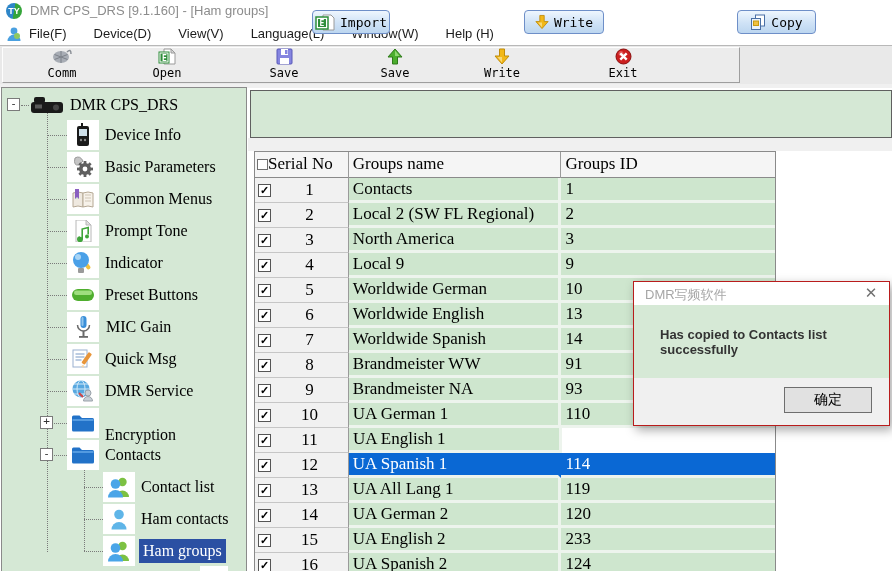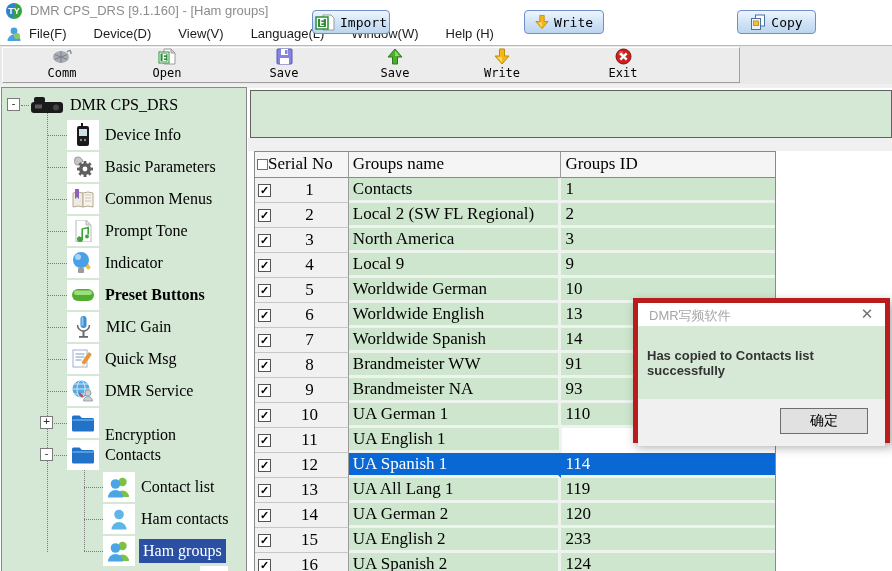--- a/index.html
+++ b/index.html
@@ -75,28 +75,28 @@
   .num { flex:1; text-align:center; }
   .c-name { width:213px; background:#cee6ce; border-right:3px solid #edf4ed;
             border-bottom:3px solid #edf4ed; padding:0 1px 0 4px; line-height:22px;
             white-space:nowrap; overflow:hidden; }
   .c-id { width:214px; background:#cee6ce; border-bottom:3px solid #edf4ed;
           padding-left:4px; line-height:22px; }
   .trow.selected .c-name, .trow.selected .c-id { background:#0a68d4; color:#fff;
           border-right-color:#0a68d4; }
 
   
-  #dialog { left:633px; top:298px; width:257px; height:145px; background:#fff;
-            border:5px solid #b91c1c; box-shadow:3px 4px 10px rgba(0,0,0,0.35); z-index:20; }
+  #dialog { left:633px; top:281px; width:257px; height:145px; background:#fff;
+            border:1px solid #b91c1c; box-shadow:3px 4px 10px rgba(0,0,0,0.35); z-index:20; }
   #dlg-titlebar { position:relative; height:23px; background:#fff; }
   #dlg-title { position:absolute; left:11px; top:4px; font-size:13px; color:#a6a6a6; }
   #dlg-close { position:absolute; right:9px; top:2px; font-size:15px; color:#707070; width:18px;
                text-align:center; }
   #dlg-body { height:73px; background:#d6e9d6; display:flex; align-items:center; }
-  #dlg-msg { margin-left:9px; font-size:13px; font-weight:bold; color:#333; }
+  #dlg-msg { margin-left:26px; font-size:13px; font-weight:bold; color:#333; }
   #dlg-footer { position:relative; height:47px; background:#f0f0f0; }
   #dlg-ok { position:absolute; right:17px; top:9px; width:88px; height:26px;
             background:#e1e1e1; border:1px solid #6e6e6e; font-size:14px; color:#000;
             font-family:"Liberation Sans", sans-serif; }
 
   #partial-item { left:200px; top:566px; width:28px; height:5px; background:#fff; }
 </style>
 </head>
 <body>
 
@@ -287,21 +287,21 @@
     </div>
 
     <div class="tree-row" style="top:192px;">
       <div class="hstub" style="left:45px;top:15px;width:20px;"></div>
       <div class="tico" style="left:65px;">
         <svg width="24" height="16" viewBox="0 0 24 16">
           <rect x="1" y="2" width="22" height="12" rx="6" fill="#4fae2e"></rect>
           <rect x="3" y="3.5" width="18" height="4.5" rx="2.2" fill="#9fdE7f"></rect>
         </svg>
       </div>
-      <span class="tlabel-tree" style="left:103px;font-weight:bold;">Preset Buttons</span>
+      <span class="tlabel-tree" style="left:103px;">Preset Buttons</span>
     </div>
 
     <div class="tree-row" style="top:224px;">
       <div class="hstub" style="left:45px;top:15px;width:20px;"></div>
       <div class="tico" style="left:65px;">
         <svg width="17" height="24" viewBox="0 0 17 24">
           <rect x="5.5" y="1" width="6" height="12" rx="3" fill="#3a8fd9"></rect>
           <rect x="6.5" y="2" width="2" height="9" rx="1" fill="#8fc4ec"></rect>
           <path d="M2.5 10 a6 6 0 0 0 12 0" fill="none" stroke="#6a6a6a" stroke-width="1.5"></path>
           <rect x="7.5" y="16" width="2" height="5" fill="#6a6a6a"></rect>

